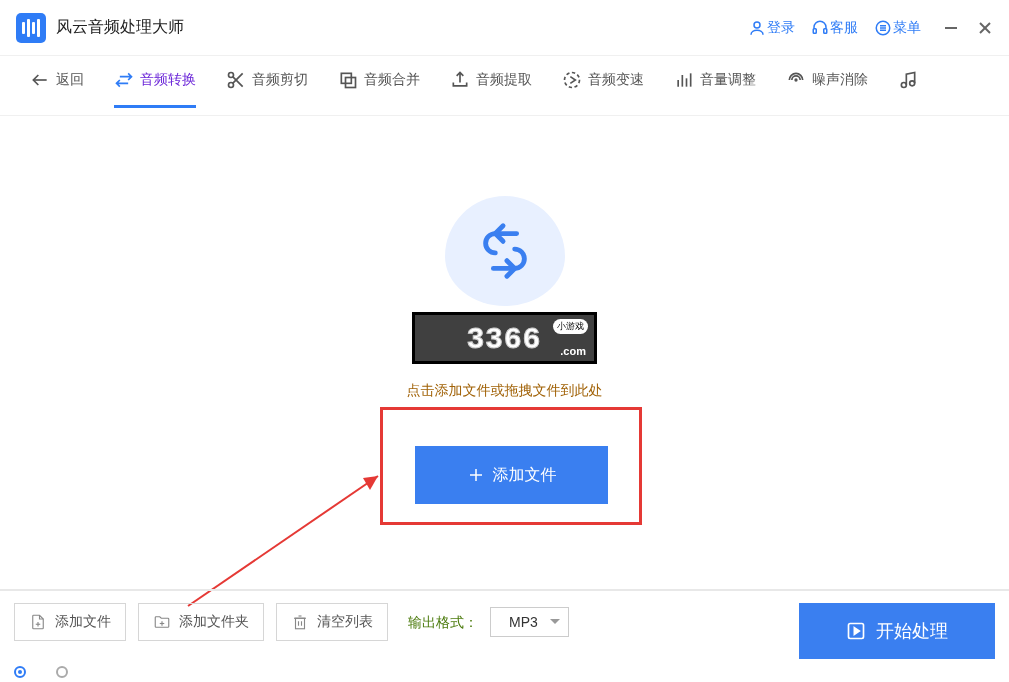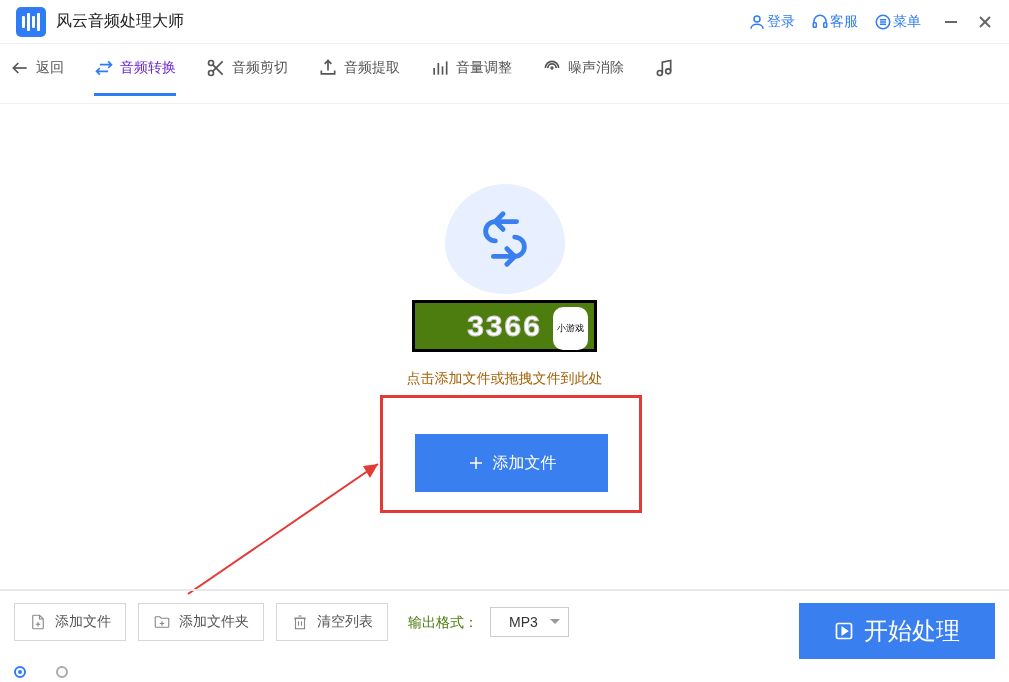--- a/index.html
+++ b/index.html
@@ -1,55 +1,55 @@
 <!DOCTYPE html>
 <html><head>
 <meta charset="utf-8">
 <style>
 * { margin: 0; padding: 0; box-sizing: border-box; font-family: "Microsoft YaHei", Arial, sans-serif; }
 body { width: 1009px; height: 682px; background: #fff; position: relative; overflow: hidden; }
 
-.titlebar { height: 44px; display: flex; align-items: center; padding: 0 16px; border-bottom: 1px solid #f0f0f0; }
+.titlebar { height: 56px; display: flex; align-items: center; padding: 0 16px; border-bottom: 1px solid #f0f0f0; }
 .app-logo { width: 30px; height: 30px; background: #2f7cf6; border-radius: 5px; display: flex; align-items: center; justify-content: center; gap: 2px; }
 .app-logo span { width: 3px; background: #fff; border-radius: 1px; }
 .app-logo span:nth-child(1){height:12px} .app-logo span:nth-child(2){height:18px} .app-logo span:nth-child(3){height:12px} .app-logo span:nth-child(4){height:18px}
 .app-title { margin-left: 10px; font-size: 16px; color: #222; }
 .titlebar-spacer { flex: 1; }
 .header-btn { display: flex; align-items: center; gap: 1px; color: #2f7cf6; font-size: 14px; margin-right: 16px; cursor: pointer; }
 .header-btn svg { width: 18px; height: 18px; }
 .win-controls { display: flex; gap: 18px; margin-left: 6px; }
 .win-btn { width: 16px; height: 16px; display:flex; align-items:center; justify-content:center; color:#666; cursor:pointer; }
 
-.toolbar { height: 60px; display: flex; align-items: center; padding: 0 0; gap: 10px; border-bottom: 1px solid #f0f0f0; }
+.toolbar { height: 60px; display: flex; align-items: center; padding: 0 20px; gap: 10px; border-bottom: 1px solid #f0f0f0; }
 .tool-item { display: flex; align-items: center; gap: 6px; font-size: 14px; color: #555; padding: 6px 10px 18px 10px; cursor: pointer; position: relative; }
 .tool-item.active { color: #6d28d9; }
 .tool-item.active::after { content:''; position:absolute; bottom:0; left:10px; right:10px; height:3px; background:#2f7cf6; }
 .tool-item svg { width: 20px; height: 20px; }
 
 .main { position: relative; height: 485px; }
 .center-illust { position: absolute; top: 80px; left: 50%; transform: translateX(-50%); text-align: center; }
 .swap-bubble { width: 120px; height: 110px; background: #e8f0ff; border-radius: 50% 50% 50% 50% / 55% 55% 45% 45%; display:flex; align-items:center; justify-content:center; margin: 0 auto; }
 .swap-bubble svg { width: 62px; height: 62px; }
-.overlay-3366 { margin: 6px auto 0; width: 185px; height: 52px; background:#4d7c0f; border:3px solid #000; display:flex; align-items:center; justify-content:center; position:relative; }
+.overlay-3366 { margin: 6px auto 0; width: 185px; height: 52px; background:#404040; border:3px solid #000; display:flex; align-items:center; justify-content:center; position:relative; }
 .overlay-3366 .num { font-size: 30px; font-weight: bold; color:#fff; -webkit-text-stroke: 1px #ccc; letter-spacing:2px; }
-.overlay-3366 .bubble { position:absolute; right:6px; top:4px; font-size:9px; background:#fff; border-radius:10px; padding:15px 4px; }
+.overlay-3366 .bubble { position:absolute; right:6px; top:4px; font-size:9px; background:#fff; border-radius:10px; padding:1px 4px; }
 .overlay-3366 .com { position:absolute; right:8px; bottom:4px; color:#fff; font-size:11px; font-weight:bold; }
 .hint { margin-top: 18px; font-size: 14px; color: #a16207; }
 
 .highlight-box { position:absolute; top: 291px; left: 380px; width: 262px; height: 118px; border: 3px solid #e53935; }
 .add-btn { position:absolute; top: 330px; left: 415px; width: 193px; height: 58px; background:#3a7ff0; color:#fff; font-size:16px; display:flex; align-items:center; justify-content:center; gap:8px; cursor:pointer; }
 .arrow-svg { position:absolute; top: 340px; left: 178px; width: 220px; height: 160px; }
 
 .bottom-bar { position:absolute; bottom:0; left:0; right:0; height:93px; border-top:2px solid #e8e8e8; padding: 12px 14px; display:flex; align-items:flex-start; gap:12px; }
 .bottom-btn { height:38px; border:1px solid #d6d6d6; display:flex; align-items:center; gap:8px; padding:0 14px; font-size:14px; color:#555; cursor:pointer; }
 .bottom-btn svg { width:18px; height:18px; color:#888; }
 .output-label { font-size:14px; color:#4d7c0f; margin-left:8px; line-height:38px; }
 .select { height:30px; border:1px solid #ccc; padding: 0 30px 0 18px; font-size:14px; color:#333; display:flex; align-items:center; margin-top:4px; position:relative; cursor:pointer;}
 .select::after { content:''; position:absolute; right:8px; top:11px; border:5px solid transparent; border-top-color:#999; }
-.start-btn { position:absolute; right:14px; top:12px; width:196px; height:56px; background:#3a7ff0; color:#fff; font-size:24px; display:flex; align-items:center; justify-content:center; gap:10px; cursor:pointer; }
+.start-btn { position:absolute; right:14px; top:12px; width:196px; height:56px; background:#3a7ff0; color:#fff; font-size:18px; display:flex; align-items:center; justify-content:center; gap:10px; cursor:pointer; }
 .radio-row { position:absolute; bottom:4px; left:14px; display:flex; align-items:center; gap:30px; font-size:12px; color:#aaa; }
 .radio { width:12px; height:12px; border:2px solid #aaa; border-radius:50%; display:inline-block; position:relative; }
 .radio.checked { border-color:#2f7cf6; }
 .radio.checked::after { content:''; position:absolute; inset:2px; background:#2f7cf6; border-radius:50%; }
 </style>
 </head>
 <body>
 
 <div class="titlebar">
   <div class="app-logo">
@@ -118,24 +118,38 @@
     <svg viewBox="0 0 24 24" fill="none" stroke="#555" stroke-width="2">
         <circle cx="6" cy="6" r="3"></circle>
         <circle cx="6" cy="18" r="3"></circle>
         <line x1="20" y1="4" x2="8" y2="16"></line>
         <line x1="8" y1="8" x2="20" y2="20"></line>
       </svg>
     <span>音频剪切</span>
   </div>
   <div class="tool-item">
     <svg viewBox="0 0 24 24" fill="none" stroke="#555" stroke-width="2">
+        <rect x="4" y="4" width="12" height="12"></rect>
+        <rect x="9" y="9" width="12" height="12"></rect>
+      </svg>
+    <span>音频合并</span>
+  </div>
+  <div class="tool-item">
+    <svg viewBox="0 0 24 24" fill="none" stroke="#555" stroke-width="2">
         <path d="M12 15V3M8 7l4-4 4 4"></path>
         <path d="M4 15v4h16v-4"></path>
       </svg>
     <span>音频提取</span>
+  </div>
+  <div class="tool-item">
+    <svg viewBox="0 0 24 24" fill="none" stroke="#555" stroke-width="2">
+        <circle cx="12" cy="12" r="9" stroke-dasharray="4 3"></circle>
+        <polyline points="10 8 16 12 10 16"></polyline>
+      </svg>
+    <span>音频变速</span>
   </div>
   <div class="tool-item">
     <svg viewBox="0 0 24 24" fill="none" stroke="#555" stroke-width="2">
         <line x1="5" y1="20" x2="5" y2="12"></line>
         <line x1="10" y1="20" x2="10" y2="6"></line>
         <line x1="15" y1="20" x2="15" y2="10"></line>
         <line x1="20" y1="20" x2="20" y2="4"></line>
       </svg>
     <span>音量调整</span>
   </div>

